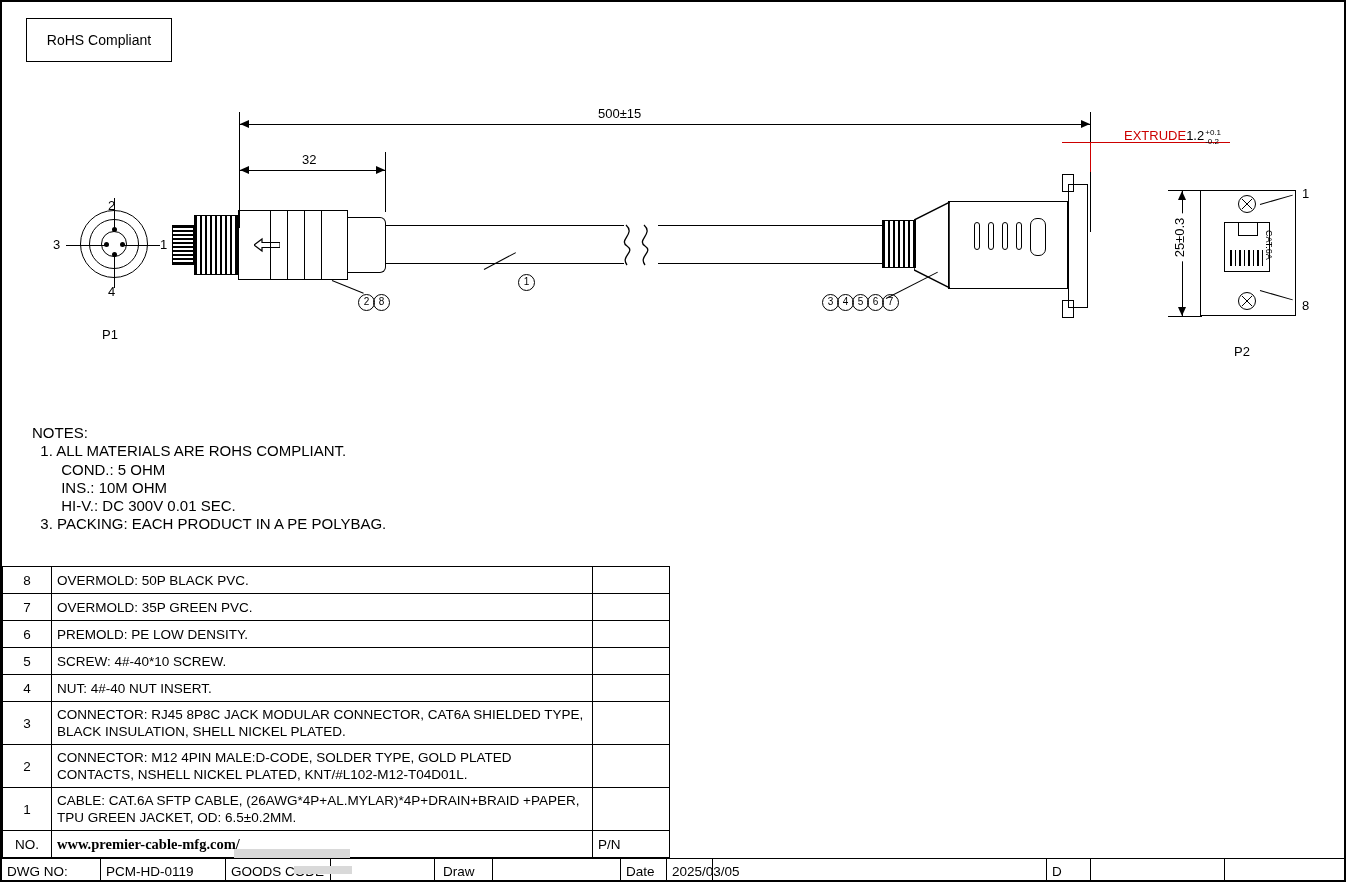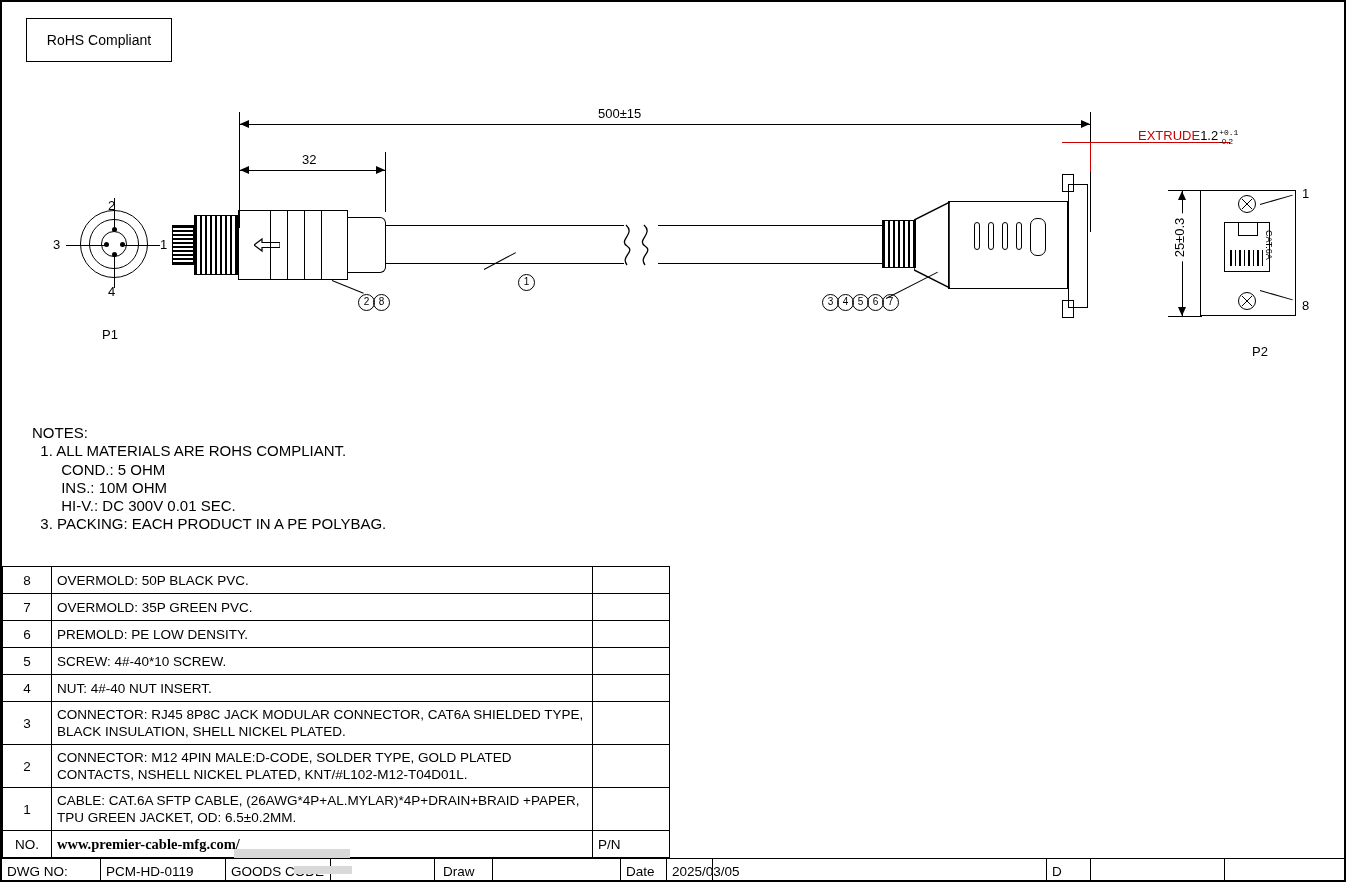--- a/index.html
+++ b/index.html
@@ -146,23 +146,23 @@
 
     <div class="line vline" style="left:237px; top:90px; height:60px;"></div>
     <div class="line vline" style="left:383px; top:90px; height:60px;"></div>
     <div class="line hline" style="left:237px; top:108px; width:146px;"></div>
     <div class="arrow-l" style="left:238px; top:104px;"></div>
     <div class="arrow-r" style="left:374px; top:104px;"></div>
     <div class="dim-label" style="left:296px; top:90px;">32</div>
 
     <div class="line hline" style="left:1060px; top:80px; width:168px; background:#cc0000; height:1px;"></div>
     <div class="line vline" style="left:1088px; top:80px; height:30px; background:#cc0000;"></div>
-    <div class="abs" style="left:1122px; top:66px; font-size:13px; white-space:nowrap;margin-left:14px;">
+    <div class="abs" style="left:1122px; top:66px; font-size:13px; white-space:nowrap;">
       <span class="redtxt">EXTRUDE</span><span>1.2</span><span style="display:inline-block; vertical-align:middle; font-size:8px; line-height:9px; margin-left:1px;">
-        <span style="display:block;font-family:Liberation Mono, monospace;">+0.1</span>
+        <span style="display:block;">+0.1</span>
         <span style="display:block;">-0.2</span>
       </span>
     </div>
 
     <div class="circle-ol" style="left:78px; top:148px; width:68px; height:68px;"></div>
     <div class="circle-ol" style="left:87px; top:157px; width:50px; height:50px; border-width:1px;"></div>
     <div class="circle-ol" style="left:99px; top:169px; width:26px; height:26px; border-width:1px;"></div>
 
     <div class="dot" style="left:110px; top:165px; width:5px; height:5px;"></div>
     <div class="dot" style="left:102px; top:180px; width:5px; height:5px;"></div>
@@ -270,21 +270,21 @@
     <div class="line" style="left:1258px; top:228px; width:34px; height:1px; transform:rotate(16deg); transform-origin:left center;"></div>
     <div class="txt" style="left:1300px; top:236px;">8</div>
 
     <div class="line hline" style="left:1166px; top:128px; width:34px;"></div>
     <div class="line hline" style="left:1166px; top:254px; width:34px;"></div>
     <div class="line vline" style="left:1180px; top:128px; height:126px;"></div>
     <div class="arrow-u" style="left:1176px; top:129px;"></div>
     <div class="arrow-d" style="left:1176px; top:245px;"></div>
     <div class="dim-label" style="left:1154px; top:168px; transform:rotate(-90deg); transform-origin:center center;">25±0.3</div>
 
-    <div class="txt" style="left:1232px; top:282px;margin-left:18px;">P2</div>
+    <div class="txt" style="left:1232px; top:282px;">P2</div>
   </div>
 
   <div id="notes">
     <div>NOTES:</div>
     <div>  1. ALL MATERIALS ARE ROHS COMPLIANT.</div>
     <div>       COND.: 5 OHM</div>
     <div>       INS.: 10M OHM</div>
     <div>       HI-V.: DC 300V 0.01 SEC.</div>
     <div>  3. PACKING: EACH PRODUCT IN A PE POLYBAG.</div>
   </div>

